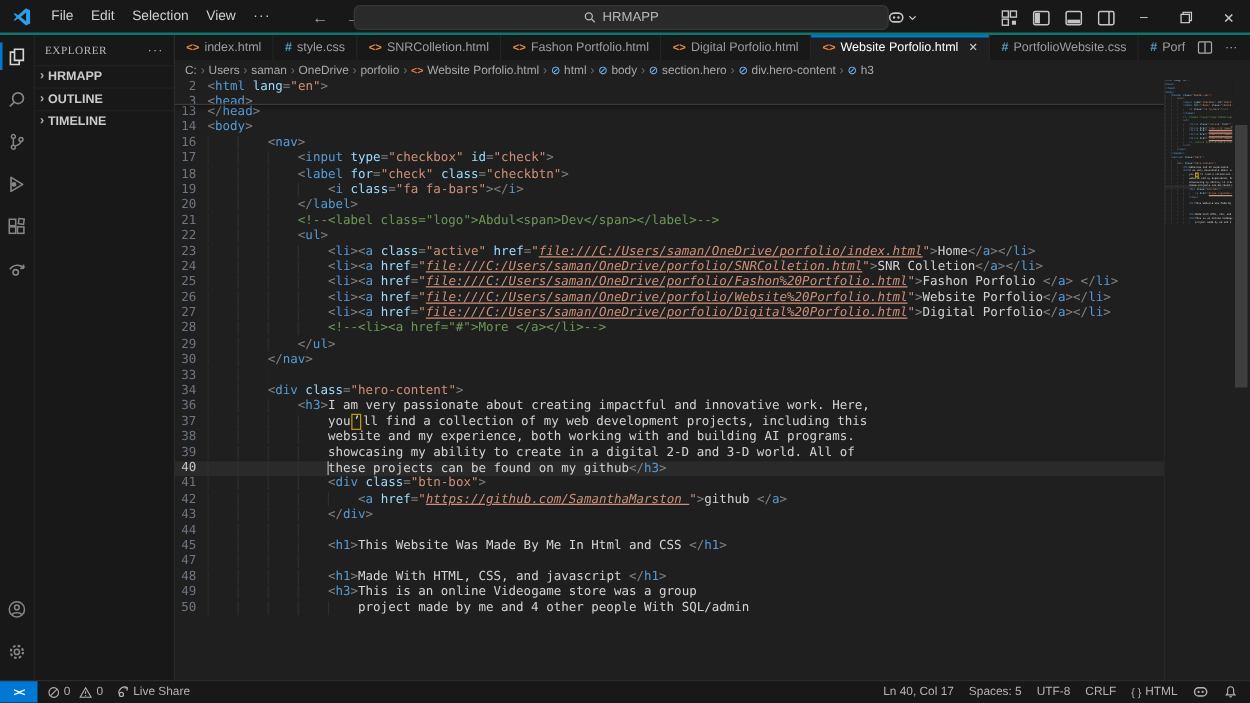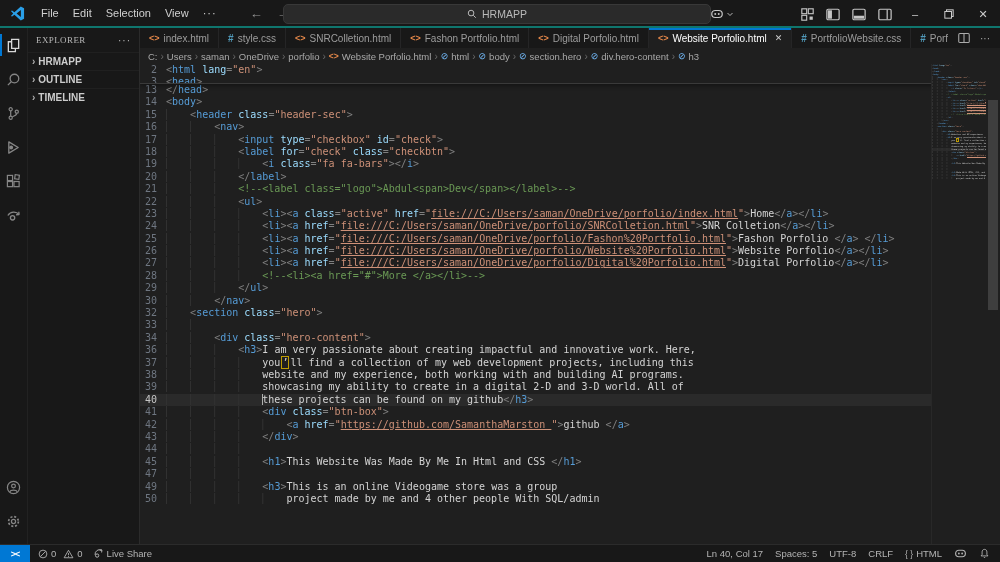--- a/index.html
+++ b/index.html
@@ -58,21 +58,21 @@
   .code-area { position:absolute; left:0; top:0; right:14px; bottom:0; overflow:hidden; }
   .sticky { position:absolute; left:0; top:0; right:0; height:20px; overflow:hidden; background:#1f1f1f;
     border-bottom:1px solid #3a3a3a; z-index:3; box-shadow:0 2px 4px rgba(0,0,0,.35); }
   .rows { position:absolute; left:0; top:20px; right:0; }
   .row { display:flex; height:12.4px; line-height:12.4px; white-space:pre; }
   .row.active-line { background:#2a2a2a; }
   .row.active-line .ln { color:#c6c6c6; }
   .ln { width:26px; min-width:26px; text-align:right; padding-right:9px; color:#6e7681; }
   .codetext { flex:1; }
   .tk-p { color:#808080; } .tk-t { color:#569cd6; } .tk-a { color:#9cdcfe; }
-  .tk-s { color:#ce9178; } .tk-u { color:#ce9178; text-decoration:underline; }
+  .tk-s { color:#ce9178; } .tk-u { color:#ce9178; text-decoration:underline;font-style:italic; }
   .tk-x { color:#d4d4d4; } .tk-c { color:#6a9955; }
   .tk-ind { background-image:linear-gradient(to right,#313131 1px,transparent 1px); background-size:4ch 100%; }
   .tk-ub { color:#d4d4d4; border:1px solid #bd9b03; margin:0 1px; }
   .tk-cur { display:inline-block; width:1.2px; height:11px; background:#aeafad; vertical-align:middle; margin:0 -0.6px; }
 
   .minimap { position:absolute; top:0; right:14px; width:55px; bottom:0; overflow:hidden;
     background:#1f1f1f; border-left:1px solid #282828; z-index:4; }
   .minimap .row { height:2.9px; line-height:2.9px; font-size:2px; }
   .scrollbar { position:absolute; top:0; right:0; width:14px; bottom:0; background:#1f1f1f; z-index:5; }
   .scroll-thumb { position:absolute; left:2px; right:2px; top:36px; height:210px; background:rgba(121,121,121,.35); }
@@ -345,50 +345,49 @@
 
     <div class="editor-wrap">
       <div class="code-area">
         <div class="sticky" id="sticky">
             <div class="row"><span class="ln">2</span><span class="codetext"><span class="tk-p">&lt;</span><span class="tk-t">html</span><span class="tk-x"> </span><span class="tk-a">lang</span><span class="tk-p">=</span><span class="tk-s">"en"</span><span class="tk-p">&gt;</span></span></div>
             <div class="row"><span class="ln">3</span><span class="codetext"><span class="tk-p">&lt;</span><span class="tk-t">head</span><span class="tk-p">&gt;</span></span></div>
           </div>
         <div class="rows" id="rows">
             <div class="row"><span class="ln">13</span><span class="codetext"><span class="tk-p">&lt;/</span><span class="tk-t">head</span><span class="tk-p">&gt;</span></span></div>
             <div class="row"><span class="ln">14</span><span class="codetext"><span class="tk-p">&lt;</span><span class="tk-t">body</span><span class="tk-p">&gt;</span></span></div>
-            <div class="row"><span class="ln">15</span><span class="codetext"><span class="tk-ind">    </span><span class="tk-p">&lt;</span><span class="tk-t">header</span><span class="tk-x"> </span><span class="tk-a">class</span><span class="tk-p">=</span><span class="tk-s">"header-sec"</span><span class="tk-p">&gt;</span></span></div>
             <div class="row"><span class="ln">16</span><span class="codetext"><span class="tk-ind">        </span><span class="tk-p">&lt;</span><span class="tk-t">nav</span><span class="tk-p">&gt;</span></span></div>
             <div class="row"><span class="ln">17</span><span class="codetext"><span class="tk-ind">            </span><span class="tk-p">&lt;</span><span class="tk-t">input</span><span class="tk-x"> </span><span class="tk-a">type</span><span class="tk-p">=</span><span class="tk-s">"checkbox"</span><span class="tk-x"> </span><span class="tk-a">id</span><span class="tk-p">=</span><span class="tk-s">"check"</span><span class="tk-p">&gt;</span></span></div>
             <div class="row"><span class="ln">18</span><span class="codetext"><span class="tk-ind">            </span><span class="tk-p">&lt;</span><span class="tk-t">label</span><span class="tk-x"> </span><span class="tk-a">for</span><span class="tk-p">=</span><span class="tk-s">"check"</span><span class="tk-x"> </span><span class="tk-a">class</span><span class="tk-p">=</span><span class="tk-s">"checkbtn"</span><span class="tk-p">&gt;</span></span></div>
             <div class="row"><span class="ln">19</span><span class="codetext"><span class="tk-ind">                </span><span class="tk-p">&lt;</span><span class="tk-t">i</span><span class="tk-x"> </span><span class="tk-a">class</span><span class="tk-p">=</span><span class="tk-s">"fa fa-bars"</span><span class="tk-p">&gt;&lt;/</span><span class="tk-t">i</span><span class="tk-p">&gt;</span></span></div>
             <div class="row"><span class="ln">20</span><span class="codetext"><span class="tk-ind">            </span><span class="tk-p">&lt;/</span><span class="tk-t">label</span><span class="tk-p">&gt;</span></span></div>
             <div class="row"><span class="ln">21</span><span class="codetext"><span class="tk-ind">            </span><span class="tk-c">&lt;!--&lt;label class="logo"&gt;Abdul&lt;span&gt;Dev&lt;/span&gt;&lt;/label&gt;--&gt;</span></span></div>
             <div class="row"><span class="ln">22</span><span class="codetext"><span class="tk-ind">            </span><span class="tk-p">&lt;</span><span class="tk-t">ul</span><span class="tk-p">&gt;</span></span></div>
             <div class="row"><span class="ln">23</span><span class="codetext"><span class="tk-ind">                </span><span class="tk-p">&lt;</span><span class="tk-t">li</span><span class="tk-p">&gt;&lt;</span><span class="tk-t">a</span><span class="tk-x"> </span><span class="tk-a">class</span><span class="tk-p">=</span><span class="tk-s">"active"</span><span class="tk-x"> </span><span class="tk-a">href</span><span class="tk-p">=</span><span class="tk-s">"</span><span class="tk-u">file:///C:/Users/saman/OneDrive/porfolio/index.html</span><span class="tk-s">"</span><span class="tk-p">&gt;</span><span class="tk-x">Home</span><span class="tk-p">&lt;/</span><span class="tk-t">a</span><span class="tk-p">&gt;&lt;/</span><span class="tk-t">li</span><span class="tk-p">&gt;</span></span></div>
             <div class="row"><span class="ln">24</span><span class="codetext"><span class="tk-ind">                </span><span class="tk-p">&lt;</span><span class="tk-t">li</span><span class="tk-p">&gt;&lt;</span><span class="tk-t">a</span><span class="tk-x"> </span><span class="tk-a">href</span><span class="tk-p">=</span><span class="tk-s">"</span><span class="tk-u">file:///C:/Users/saman/OneDrive/porfolio/SNRColletion.html</span><span class="tk-s">"</span><span class="tk-p">&gt;</span><span class="tk-x">SNR Colletion</span><span class="tk-p">&lt;/</span><span class="tk-t">a</span><span class="tk-p">&gt;&lt;/</span><span class="tk-t">li</span><span class="tk-p">&gt;</span></span></div>
             <div class="row"><span class="ln">25</span><span class="codetext"><span class="tk-ind">                </span><span class="tk-p">&lt;</span><span class="tk-t">li</span><span class="tk-p">&gt;&lt;</span><span class="tk-t">a</span><span class="tk-x"> </span><span class="tk-a">href</span><span class="tk-p">=</span><span class="tk-s">"</span><span class="tk-u">file:///C:/Users/saman/OneDrive/porfolio/Fashon%20Portfolio.html</span><span class="tk-s">"</span><span class="tk-p">&gt;</span><span class="tk-x">Fashon Porfolio </span><span class="tk-p">&lt;/</span><span class="tk-t">a</span><span class="tk-p">&gt; &lt;/</span><span class="tk-t">li</span><span class="tk-p">&gt;</span></span></div>
             <div class="row"><span class="ln">26</span><span class="codetext"><span class="tk-ind">                </span><span class="tk-p">&lt;</span><span class="tk-t">li</span><span class="tk-p">&gt;&lt;</span><span class="tk-t">a</span><span class="tk-x"> </span><span class="tk-a">href</span><span class="tk-p">=</span><span class="tk-s">"</span><span class="tk-u">file:///C:/Users/saman/OneDrive/porfolio/Website%20Porfolio.html</span><span class="tk-s">"</span><span class="tk-p">&gt;</span><span class="tk-x">Website Porfolio</span><span class="tk-p">&lt;/</span><span class="tk-t">a</span><span class="tk-p">&gt;&lt;/</span><span class="tk-t">li</span><span class="tk-p">&gt;</span></span></div>
             <div class="row"><span class="ln">27</span><span class="codetext"><span class="tk-ind">                </span><span class="tk-p">&lt;</span><span class="tk-t">li</span><span class="tk-p">&gt;&lt;</span><span class="tk-t">a</span><span class="tk-x"> </span><span class="tk-a">href</span><span class="tk-p">=</span><span class="tk-s">"</span><span class="tk-u">file:///C:/Users/saman/OneDrive/porfolio/Digital%20Porfolio.html</span><span class="tk-s">"</span><span class="tk-p">&gt;</span><span class="tk-x">Digital Porfolio</span><span class="tk-p">&lt;/</span><span class="tk-t">a</span><span class="tk-p">&gt;&lt;/</span><span class="tk-t">li</span><span class="tk-p">&gt;</span></span></div>
             <div class="row"><span class="ln">28</span><span class="codetext"><span class="tk-ind">                </span><span class="tk-c">&lt;!--&lt;li&gt;&lt;a href="#"&gt;More &lt;/a&gt;&lt;/li&gt;--&gt;</span></span></div>
             <div class="row"><span class="ln">29</span><span class="codetext"><span class="tk-ind">            </span><span class="tk-p">&lt;/</span><span class="tk-t">ul</span><span class="tk-p">&gt;</span></span></div>
             <div class="row"><span class="ln">30</span><span class="codetext"><span class="tk-ind">        </span><span class="tk-p">&lt;/</span><span class="tk-t">nav</span><span class="tk-p">&gt;</span></span></div>
-            <div class="row"><span class="ln">32</span><span class="codetext"><span class="tk-ind">    </span><span class="tk-p">&lt;</span><span class="tk-t">section</span><span class="tk-x"> </span><span class="tk-a">class</span><span class="tk-p">=</span><span class="tk-s">"hero"</span><span class="tk-p">&gt;</span></span></div>
             <div class="row"><span class="ln">33</span><span class="codetext"><span class="tk-ind">        </span></span></div>
             <div class="row"><span class="ln">34</span><span class="codetext"><span class="tk-ind">        </span><span class="tk-p">&lt;</span><span class="tk-t">div</span><span class="tk-x"> </span><span class="tk-a">class</span><span class="tk-p">=</span><span class="tk-s">"hero-content"</span><span class="tk-p">&gt;</span></span></div>
             <div class="row"><span class="ln">36</span><span class="codetext"><span class="tk-ind">            </span><span class="tk-p">&lt;</span><span class="tk-t">h3</span><span class="tk-p">&gt;</span><span class="tk-x">I am very passionate about creating impactful and innovative work. Here,</span></span></div>
             <div class="row"><span class="ln">37</span><span class="codetext"><span class="tk-ind">                </span><span class="tk-x">you</span><span class="tk-ub">’</span><span class="tk-x">ll find a collection of my web development projects, including this</span></span></div>
             <div class="row"><span class="ln">38</span><span class="codetext"><span class="tk-ind">                </span><span class="tk-x">website and my experience, both working with and building AI programs.</span></span></div>
             <div class="row"><span class="ln">39</span><span class="codetext"><span class="tk-ind">                </span><span class="tk-x">showcasing my ability to create in a digital 2-D and 3-D world. All of</span></span></div>
             <div class="row active-line"><span class="ln">40</span><span class="codetext"><span class="tk-ind">                </span><span class="tk-cur"></span><span class="tk-x">these projects can be found on my github</span><span class="tk-p">&lt;/</span><span class="tk-t">h3</span><span class="tk-p">&gt;</span></span></div>
             <div class="row"><span class="ln">41</span><span class="codetext"><span class="tk-ind">                </span><span class="tk-p">&lt;</span><span class="tk-t">div</span><span class="tk-x"> </span><span class="tk-a">class</span><span class="tk-p">=</span><span class="tk-s">"btn-box"</span><span class="tk-p">&gt;</span></span></div>
             <div class="row"><span class="ln">42</span><span class="codetext"><span class="tk-ind">                    </span><span class="tk-p">&lt;</span><span class="tk-t">a</span><span class="tk-x"> </span><span class="tk-a">href</span><span class="tk-p">=</span><span class="tk-s">"</span><span class="tk-u">https://github.com/SamanthaMarston </span><span class="tk-s">"</span><span class="tk-p">&gt;</span><span class="tk-x">github </span><span class="tk-p">&lt;/</span><span class="tk-t">a</span><span class="tk-p">&gt;</span></span></div>
             <div class="row"><span class="ln">43</span><span class="codetext"><span class="tk-ind">                </span><span class="tk-p">&lt;/</span><span class="tk-t">div</span><span class="tk-p">&gt;</span></span></div>
             <div class="row"><span class="ln">44</span><span class="codetext"><span class="tk-ind">                </span></span></div>
             <div class="row"><span class="ln">45</span><span class="codetext"><span class="tk-ind">                </span><span class="tk-p">&lt;</span><span class="tk-t">h1</span><span class="tk-p">&gt;</span><span class="tk-x">This Website Was Made By Me In Html and CSS </span><span class="tk-p">&lt;/</span><span class="tk-t">h1</span><span class="tk-p">&gt;</span></span></div>
             <div class="row"><span class="ln">47</span><span class="codetext"><span class="tk-ind">                </span></span></div>
+            <div class="row"><span class="ln">48</span><span class="codetext"><span class="tk-ind">                </span><span class="tk-p">&lt;</span><span class="tk-t">h1</span><span class="tk-p">&gt;</span><span class="tk-x">Made With HTML, CSS, and javascript </span><span class="tk-p">&lt;/</span><span class="tk-t">h1</span><span class="tk-p">&gt;</span></span></div>
             <div class="row"><span class="ln">49</span><span class="codetext"><span class="tk-ind">                </span><span class="tk-p">&lt;</span><span class="tk-t">h3</span><span class="tk-p">&gt;</span><span class="tk-x">This is an online Videogame store was a group</span></span></div>
             <div class="row"><span class="ln">50</span><span class="codetext"><span class="tk-ind">                    </span><span class="tk-x">project made by me and 4 other people With SQL/admin</span></span></div>
           </div>
       </div>
       <div class="minimap" id="minimap">
           <div class="row"><span class="codetext"><span class="tk-p">&lt;</span><span class="tk-t">html</span><span class="tk-x"> </span><span class="tk-a">lang</span><span class="tk-p">=</span><span class="tk-s">"en"</span><span class="tk-p">&gt;</span></span></div>
           <div class="row"><span class="codetext"><span class="tk-p">&lt;</span><span class="tk-t">head</span><span class="tk-p">&gt;</span></span></div>
           <div class="row"><span class="codetext"><span class="tk-p">&lt;/</span><span class="tk-t">head</span><span class="tk-p">&gt;</span></span></div>
           <div class="row"><span class="codetext"><span class="tk-p">&lt;</span><span class="tk-t">body</span><span class="tk-p">&gt;</span></span></div>
           <div class="row"><span class="codetext"><span class="tk-ind">    </span><span class="tk-p">&lt;</span><span class="tk-t">header</span><span class="tk-x"> </span><span class="tk-a">class</span><span class="tk-p">=</span><span class="tk-s">"header-sec"</span><span class="tk-p">&gt;</span></span></div>

